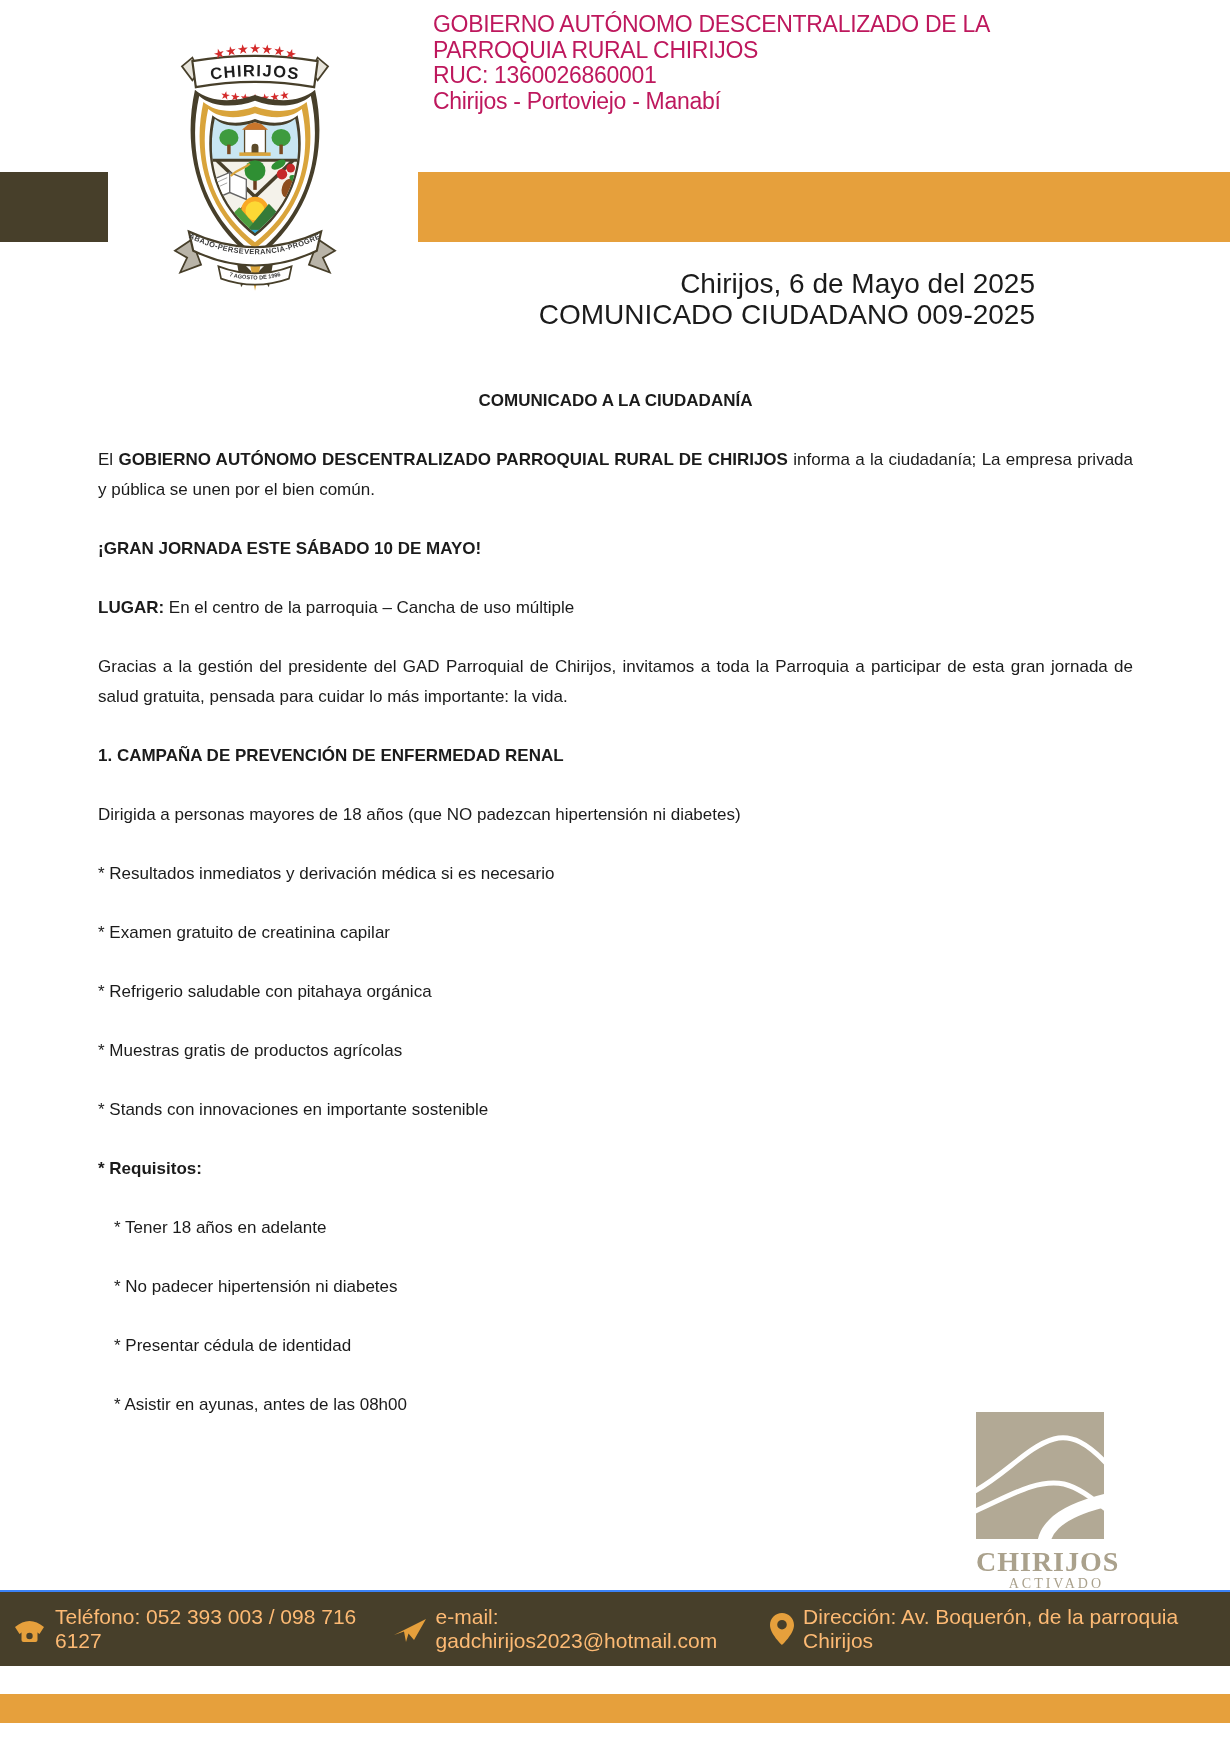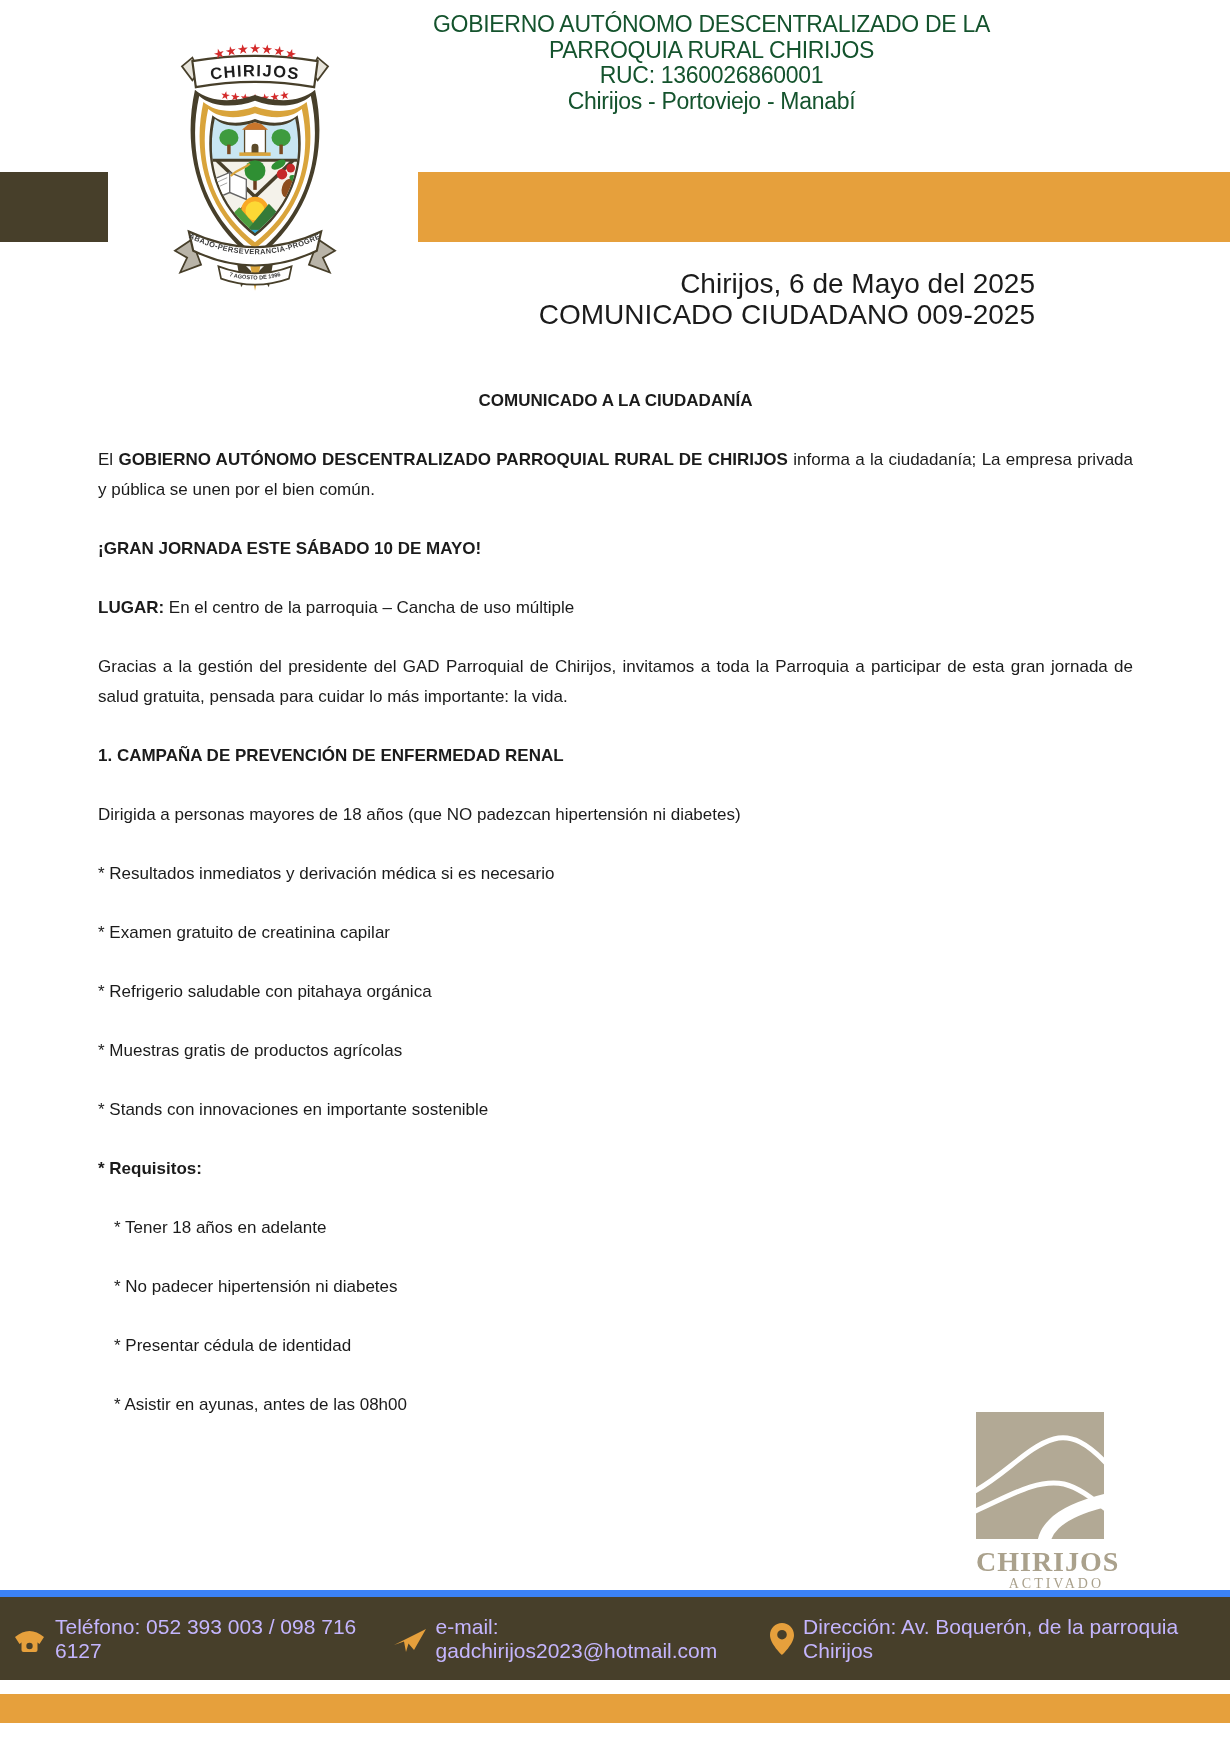--- a/index.html
+++ b/index.html
@@ -3,22 +3,22 @@
 <meta charset="utf-8">
 <style>
   * { margin:0; padding:0; box-sizing:border-box; }
   html,body { background:#ffffff; }
   .page {
     position:relative; width:1230px; height:1747px; background:#fff;
     font-family:"Liberation Sans", sans-serif; color:#1b1b1b; overflow:hidden;
   }
   
   .org-block {
-    position:absolute; top:12px; right:240px; text-align:center;
-    color:#14532d; font-size:23px; line-height:25.5px; letter-spacing:-0.3px;margin-left:8px;
+    position:absolute; top:12px; right:240px; text-align:left;
+    color:#be185d; font-size:23px; line-height:25.5px; letter-spacing:-0.3px;margin-left:8px;
   }
   .crest { position:absolute; left:168px; top:30px; width:174px; height:264px; }
   .dark-square { position:absolute; left:0; top:172px; width:108px; height:70px; background:#473f2a; }
   .orange-bar { position:absolute; left:418px; top:172px; width:812px; height:70px; background:#e6a03c; }
   .date-block { position:absolute; top:268px; right:195px; text-align:right; font-size:28px; line-height:31px; }
   .doc-number { font-weight:normal; }
   
   .doc-body { position:absolute; left:98px; top:386px; width:1035px; font-size:17px; line-height:30px; }
   .doc-body p { margin:0 0 29px 0; }
   .just { text-align:justify; }
@@ -30,24 +30,24 @@
   .brand-name {
     font-family:"Liberation Serif", serif; font-weight:bold; font-size:28px;
     color:#aaa18c; letter-spacing:1px; text-align:center; margin-top:3px; white-space:nowrap;
   }
   .brand-tagline {
     font-family:"Liberation Serif", serif; font-size:14px; color:#aaa18c;
     letter-spacing:3px; text-align:right; margin-top:-2px;
   }
   
   .footer {
-    position:absolute; left:0; top:1590px; width:1230px; height:90px;
-    background:#473f2a; border-top:7px solid #3b82f6;
+    position:absolute; left:0; top:1590px; width:1230px; height:76px;
+    background:#473f2a; border-top:2px solid #3b82f6;
     display:flex; align-items:center; padding-left:13px;
-    color:#c4b5fd; font-size:21px;
+    color:#fdba74; font-size:21px;
   }
   .footer .group { display:flex; align-items:center; margin-right:19px; }
   .footer .group .ic { margin-right:9px; display:flex; align-items:center; }
   .orange-strip { position:absolute; left:0; top:1694px; width:1230px; height:29px; background:#e6a03c; }
 </style>
 </head>
 <body>
 
 <div class="page">
 

